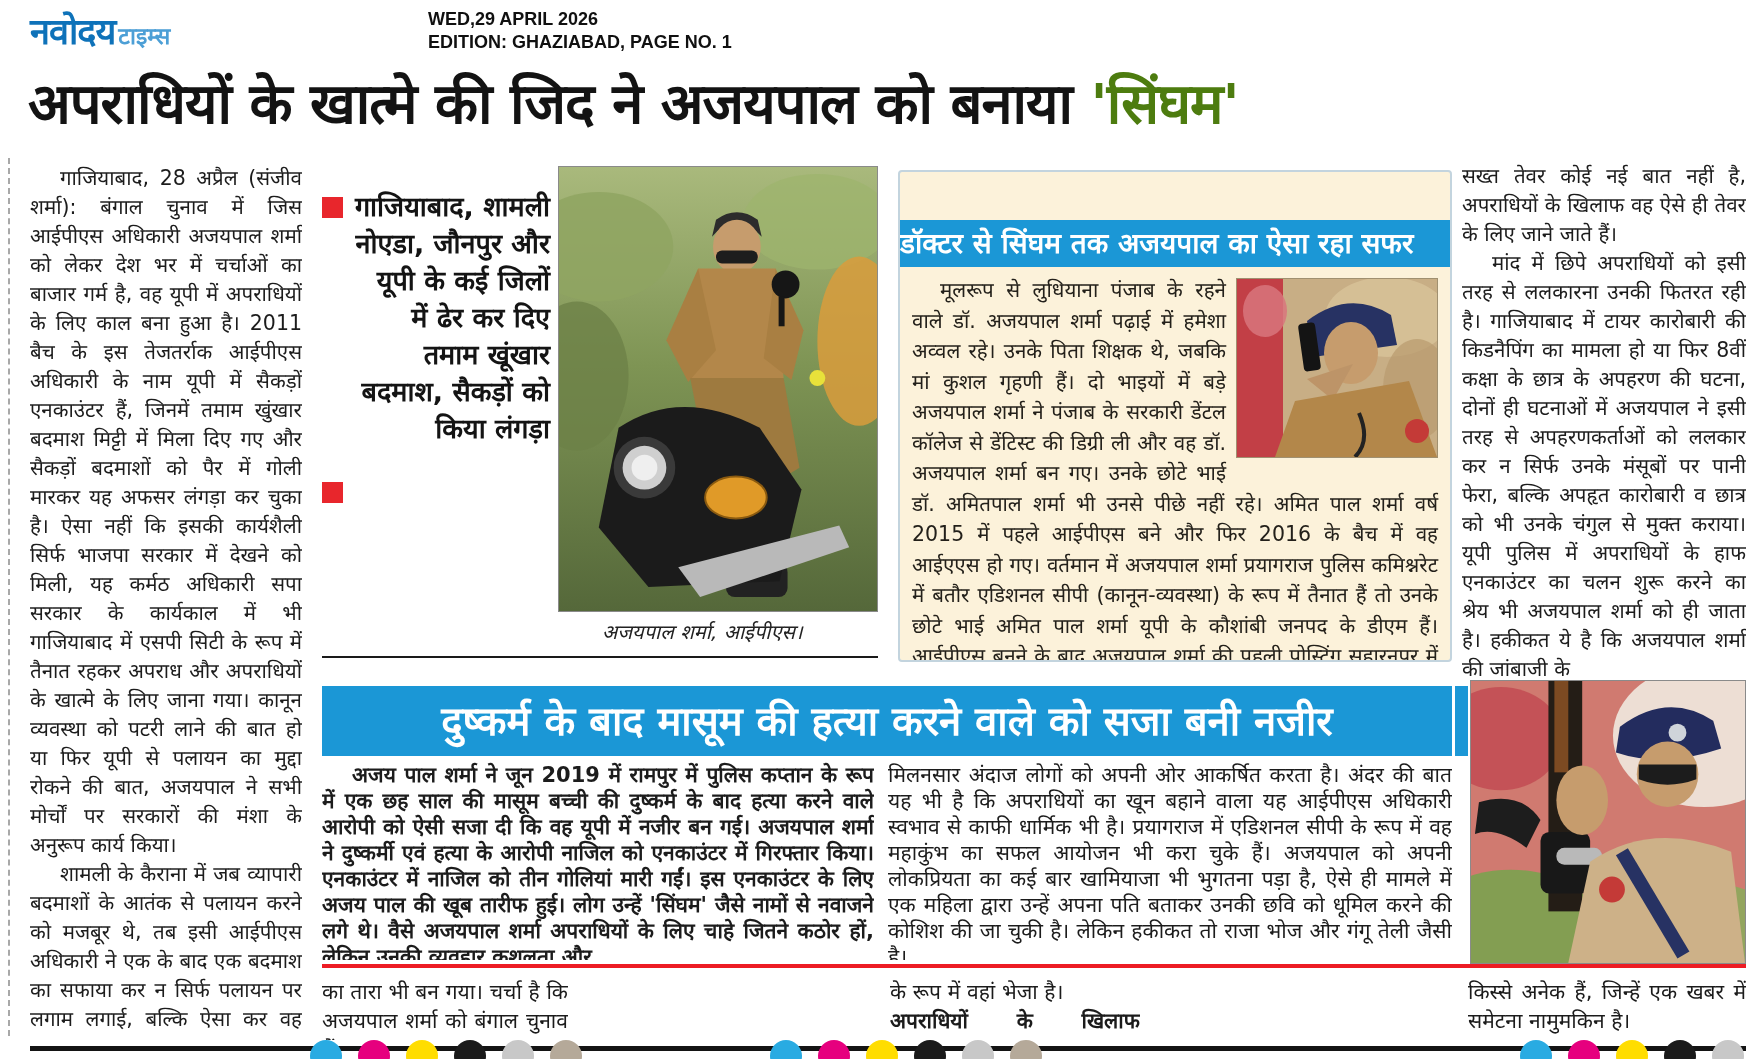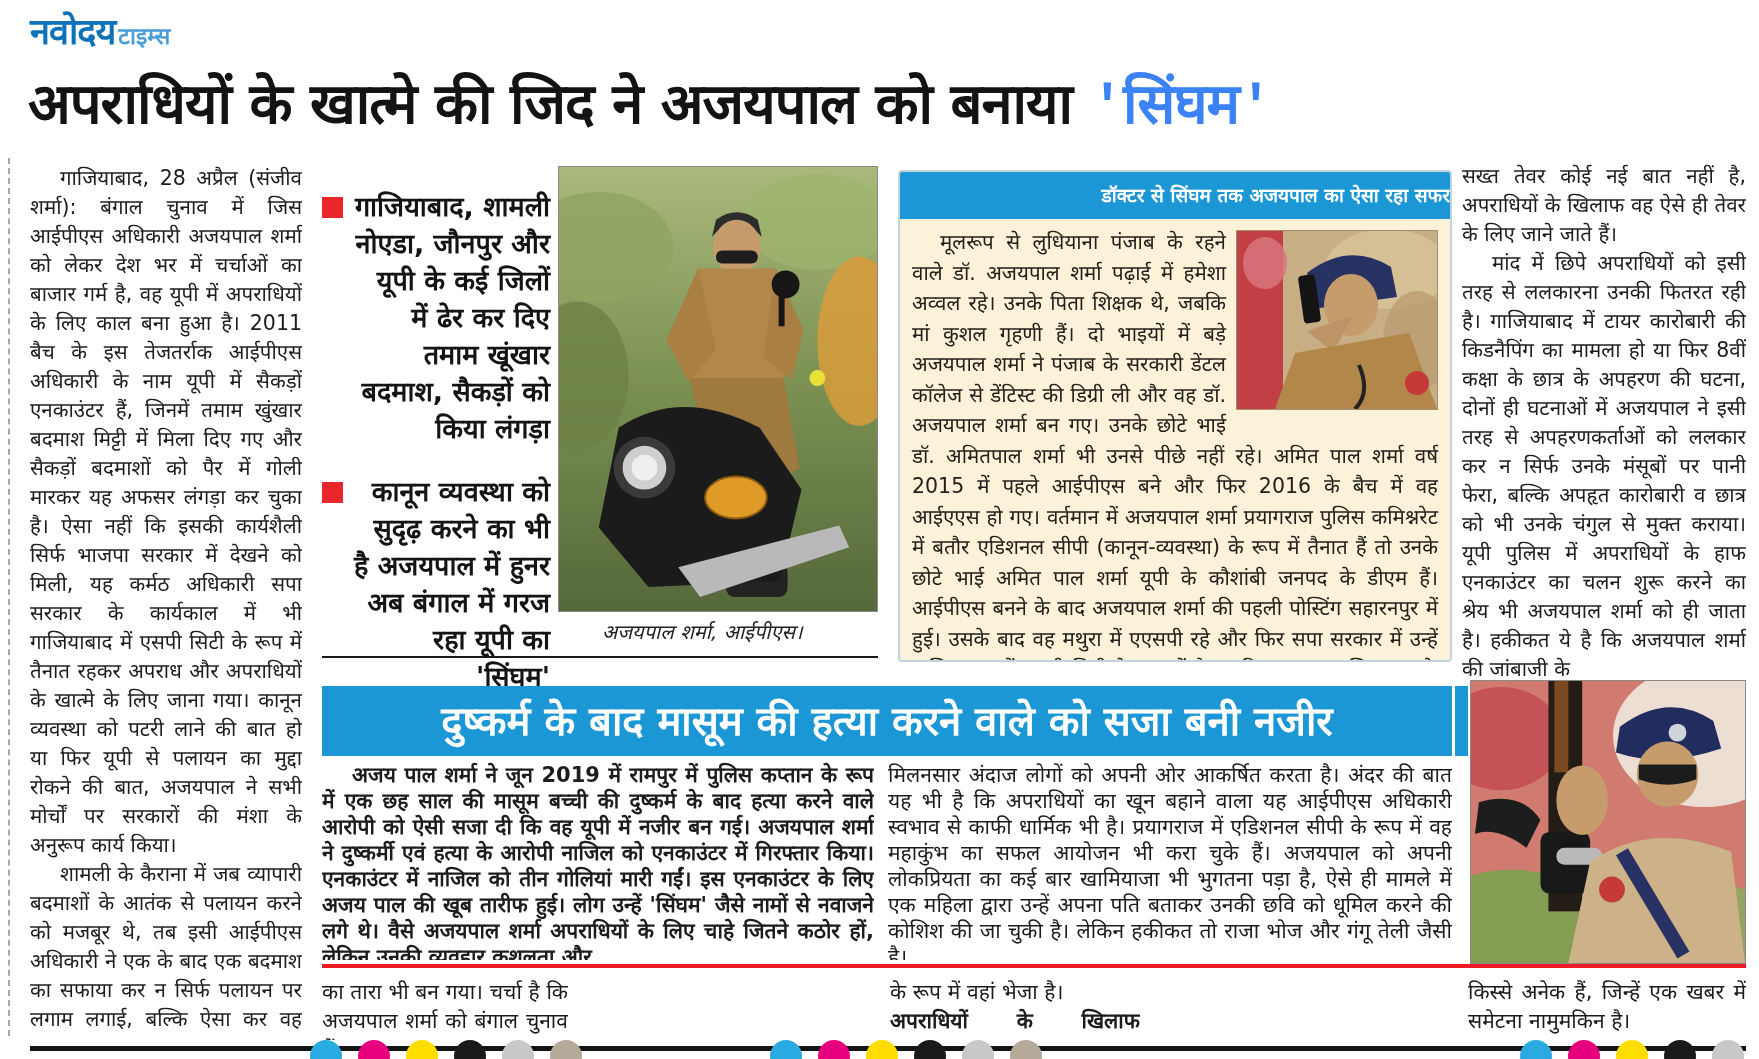--- a/index.html
+++ b/index.html
@@ -10,21 +10,21 @@
   
   #logo{left:30px;top:6px;display:flex;align-items:baseline;gap:3px;font-family:Liberation Serif, serif;}
   #logo .main{font-size:36px;font-weight:800;color:#0E72B9;letter-spacing:-1px;}
   #logo .sub{font-size:23px;font-weight:600;color:#4C9FD6;}
   #dateblock{left:428px;top:8px;font-family:"Liberation Sans",sans-serif;font-weight:700;
              font-size:18px;line-height:23px;color:#101010;}
 
   
   #headline{left:28px;top:58px;width:1722px;font-size:56px;font-weight:800;line-height:92px;
             white-space:nowrap;color:#131313;letter-spacing:-1px;}
-  #headline .accent{color:#3b82f6;font-family:Liberation Mono, monospace;}
+  #headline .accent{color:#4d7c0f;}
 
   
   #leftdash{left:8px;top:158px;height:878px;width:0;border-left:2px dashed #a8a8a8;}
 
   
   .coltext{font-size:20.5px;line-height:29px;text-align:justify;color:#1c1c1c;}
   #leftcol{left:30px;top:164px;width:272px;height:872px;overflow:hidden;}
   .coltext p{margin:0;text-indent:30px;}
   p.noindent{text-indent:0;}
 
@@ -37,22 +37,22 @@
   
   #moto{left:558px;top:166px;width:320px;height:446px;border:1px solid #8a8a8a;box-sizing:border-box;}
   #moto svg{display:block;width:100%;height:100%;}
   #caption{left:558px;top:618px;width:320px;font-size:20px;font-style:italic;color:#222;
            padding-left:44px;box-sizing:border-box;}
   #caprule{left:322px;top:656px;width:556px;height:2px;background:#1a1a1a;}
 
   
   #infobox{left:898px;top:170px;width:554px;height:492px;background:#FCF2DA;border:2px solid #C3D4DE;
            border-radius:4px;box-sizing:border-box;overflow:hidden;}
-  #infobox .title{height:47px;background:#1B97D6;color:#fff;font-size:19px;font-weight:800;
-                  line-height:47px;text-align:right;white-space:nowrap;}
+  #infobox .title{height:47px;background:#1B97D6;color:#fff;font-size:28px;font-weight:800;
+                  line-height:47px;text-align:left;white-space:nowrap;margin-top:48px;}
   #infobox .body{padding:8px 12px 10px 12px;font-size:20.5px;line-height:30.5px;text-align:justify;
                  text-indent:28px;color:#23201a;}
   #insetphoto{float:right;width:200px;height:178px;margin:3px 0 8px 10px;border:1px solid #a09070;}
   #insetphoto svg{display:block;width:100%;height:100%;}
 
   
   #rightcol{left:1462px;top:162px;width:284px;height:514px;overflow:hidden;}
 
   
   #banner{left:322px;top:686px;width:1130px;height:70px;background:#1B97D6;color:#ffffff;
@@ -88,40 +88,43 @@
 </style>
 </head>
 <body>
 
 <div id="page">
 
   <div class="abs" id="logo">
     <span class="main">नवोदय</span>
     <span class="sub">टाइम्स</span>
   </div>
+  <div class="abs" id="dateblock">
+    <div>WED,29 APRIL 2026</div>
+    <div>EDITION: GHAZIABAD, PAGE NO. 1</div>
+  </div>
 
   <div class="abs" id="headline">
     <span>अपराधियों के खात्मे की जिद ने अजयपाल को बनाया </span><span class="accent">'सिंघम'</span>
   </div>
 
   <div class="abs" id="leftdash"></div>
 
   <div class="abs coltext" id="leftcol">
     <p>गाजियाबाद, 28 अप्रैल (संजीव शर्मा): बंगाल चुनाव में जिस आईपीएस अधिकारी अजयपाल शर्मा को लेकर देश भर में चर्चाओं का बाजार गर्म है, वह यूपी में अपराधियों के लिए काल बना हुआ है। 2011 बैच के इस तेजतर्राक आईपीएस अधिकारी के नाम यूपी में सैकड़ों एनकाउंटर हैं, जिनमें तमाम खुंखार बदमाश मिट्टी में मिला दिए गए और सैकड़ों बदमाशों को पैर में गोली मारकर यह अफसर लंगड़ा कर चुका है। ऐसा नहीं कि इसकी कार्यशैली सिर्फ भाजपा सरकार में देखने को मिली, यह कर्मठ अधिकारी सपा सरकार के कार्यकाल में भी गाजियाबाद में एसपी सिटी के रूप में तैनात रहकर अपराध और अपराधियों के खात्मे के लिए जाना गया। कानून व्यवस्था को पटरी लाने की बात हो या फिर यूपी से पलायन का मुद्दा रोकने की बात, अजयपाल ने सभी मोर्चों पर सरकारों की मंशा के अनुरूप कार्य किया।</p>
     <p>शामली के कैराना में जब व्यापारी बदमाशों के आतंक से पलायन करने को मजबूर थे, तब इसी आईपीएस अधिकारी ने एक के बाद एक बदमाश का सफाया कर न सिर्फ पलायन पर लगाम लगाई, बल्कि ऐसा कर वह योगी सरकार की आंखों</p>
   </div>
 
   <div class="abs" id="bullets">
     <div class="bullet">
       <span class="sq"></span>
       <span class="btext">गाजियाबाद, शामली नोएडा, जौनपुर और यूपी के कई जिलों में ढेर कर दिए तमाम खूंखार बदमाश, सैकड़ों को किया लंगड़ा</span>
     </div>
     <div class="bullet">
       <span class="sq"></span>
-      <span class="btext">कानून व्यवस्था को सुदृढ़ करने का भी है अजयपाल में हुनर अब बंगाल में गरज रहा यूपी का 'सिंघम'</span>
     </div>
   </div>
 
   <div class="abs" id="moto">
     <svg viewBox="0 0 320 446" preserveAspectRatio="none">
       <defs>
         <linearGradient id="mgBg" x1="0" y1="0" x2="0" y2="1">
           <stop offset="0" stop-color="#a9b97c"></stop>
             <stop offset="0.45" stop-color="#7e9454"></stop>
             <stop offset="1" stop-color="#55683a"></stop>

